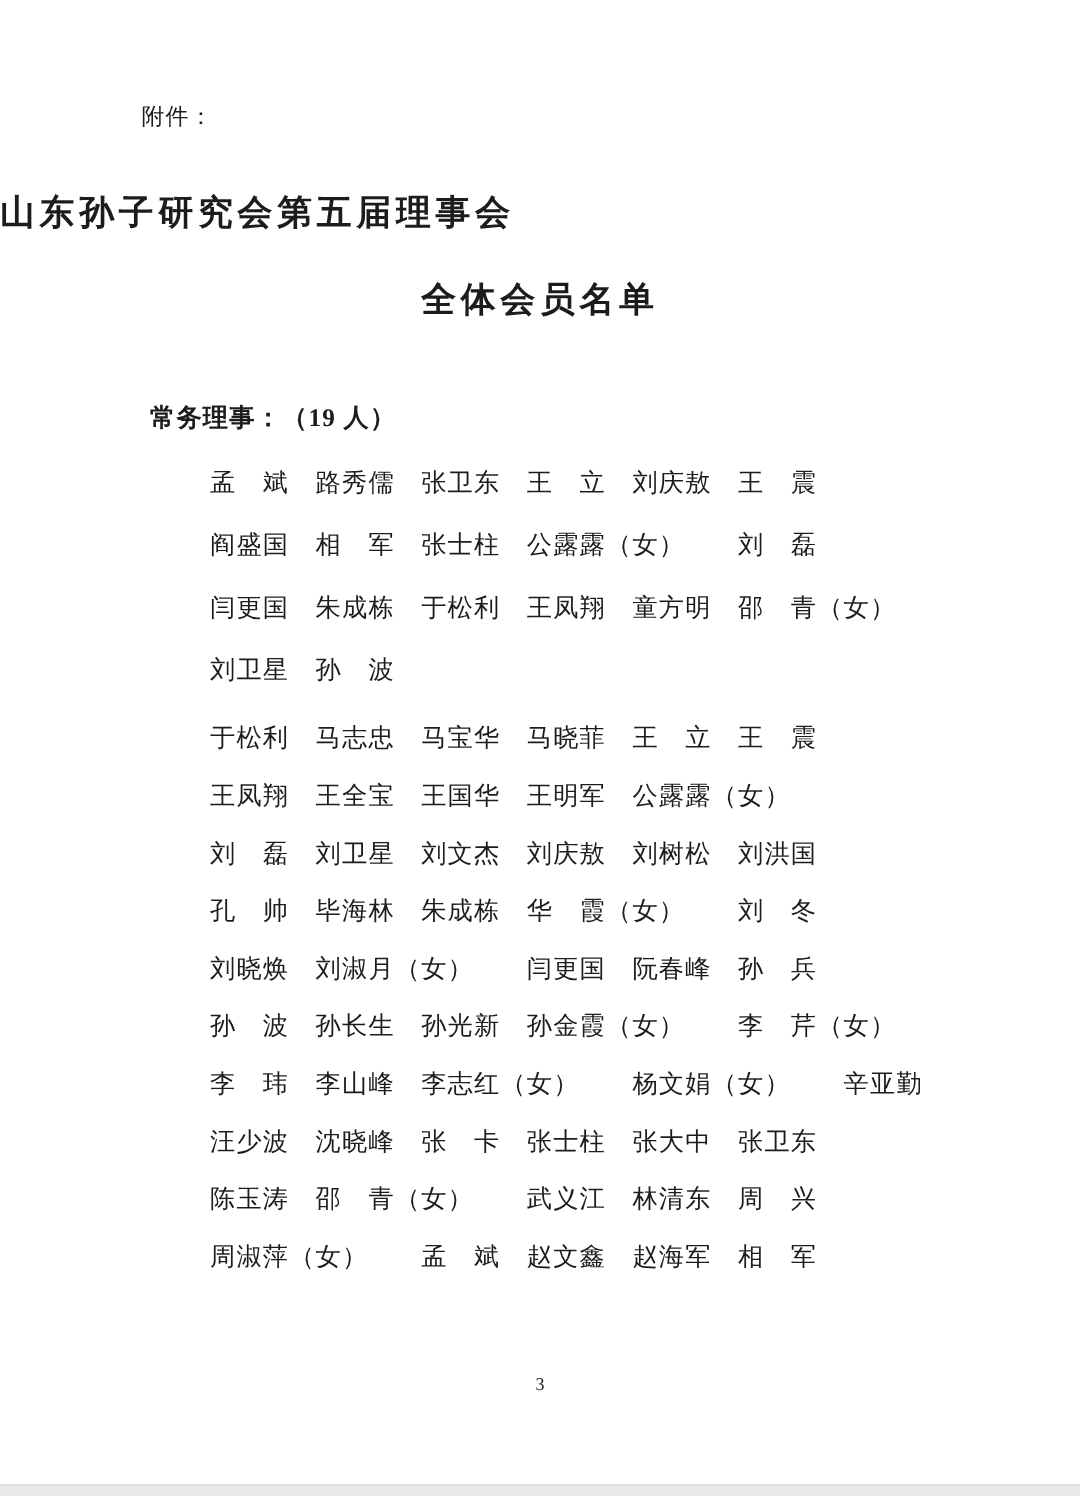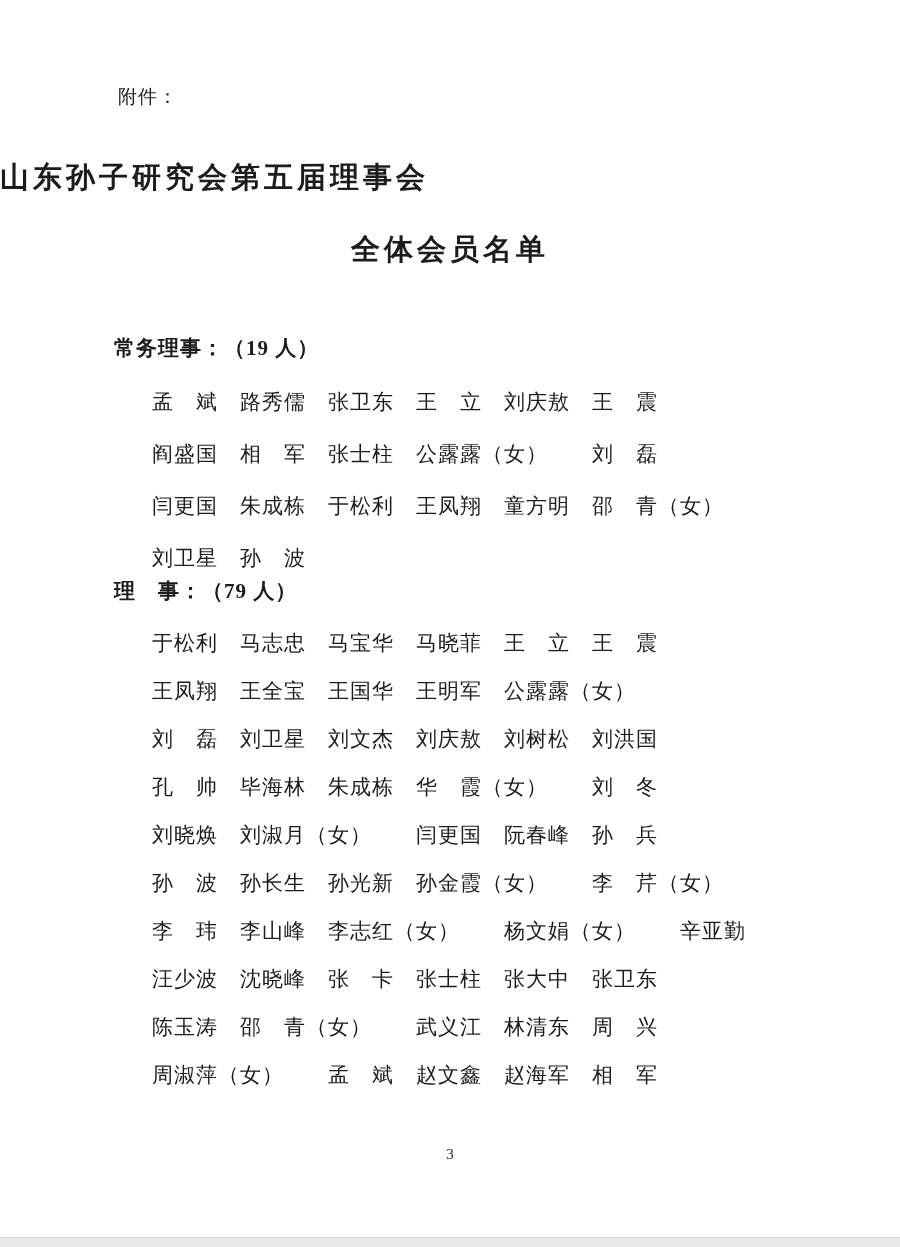--- a/index.html
+++ b/index.html
@@ -37,33 +37,33 @@
     top: 230px;
     left: 0;
     width: 100%;
     text-align: center;
     font-size: 29px;
     font-weight: bold;
     letter-spacing: 4px;
   }
   .section {
     position: absolute;
-    left: 114px;
+    left: 125px;
     right: 90px;
   }
   .section-standing { top: 334px; }
   .section-directors { top: 577px; }
   .section-heading {
     font-size: 21px;
     font-weight: bold;
     letter-spacing: 1px;
     white-space: pre-wrap;
   }
   .rows {
-    margin-left: 38px;
+    margin-left: 50px;
     margin-top: 14px;
   }
   .member-row {
     font-size: 21px;
     line-height: 52px;
     height: 52px;
     white-space: pre-wrap;
     letter-spacing: 1px;
   }
   .section-directors .member-row {
@@ -104,21 +104,20 @@
     <div class="section-heading">常务理事：（19 人）</div>
     <div class="rows">
       <div class="member-row">孟　斌　路秀儒　张卫东　王　立　刘庆敖　王　震</div>
       <div class="member-row">阎盛国　相　军　张士柱　公露露（女）　　刘　磊</div>
       <div class="member-row">闫更国　朱成栋　于松利　王凤翔　童方明　邵　青（女）</div>
       <div class="member-row">刘卫星　孙　波</div>
     </div>
   </div>
 
   <div class="section section-directors">
-    <div class="section-heading">理　事：（79 人）</div>
     <div class="rows">
       <div class="member-row">于松利　马志忠　马宝华　马晓菲　王　立　王　震</div>
       <div class="member-row">王凤翔　王全宝　王国华　王明军　公露露（女）</div>
       <div class="member-row">刘　磊　刘卫星　刘文杰　刘庆敖　刘树松　刘洪国</div>
       <div class="member-row">孔　帅　毕海林　朱成栋　华　霞（女）　　刘　冬</div>
       <div class="member-row">刘晓焕　刘淑月（女）　　闫更国　阮春峰　孙　兵</div>
       <div class="member-row">孙　波　孙长生　孙光新　孙金霞（女）　　李　芹（女）</div>
       <div class="member-row">李　玮　李山峰　李志红（女）　　杨文娟（女）　　辛亚勤</div>
       <div class="member-row">汪少波　沈晓峰　张　卡　张士柱　张大中　张卫东</div>
       <div class="member-row">陈玉涛　邵　青（女）　　武义江　林清东　周　兴</div>

